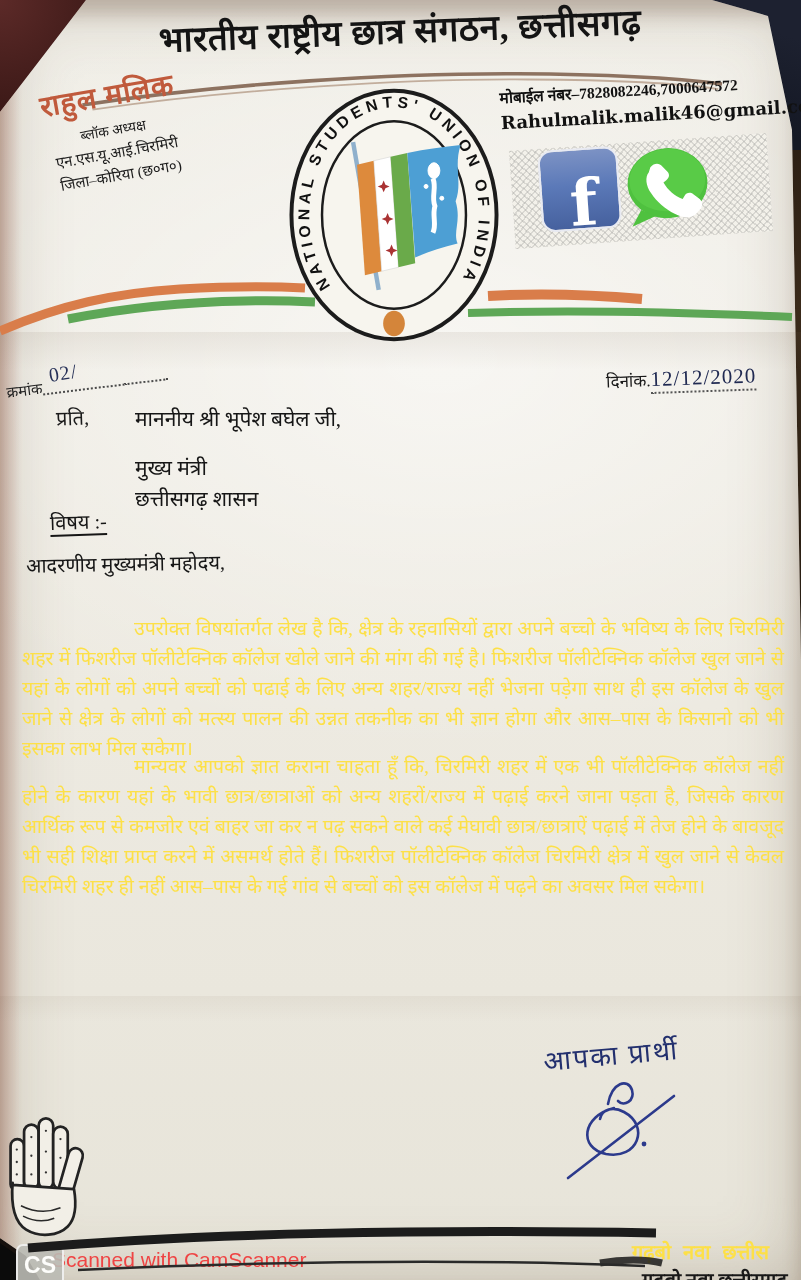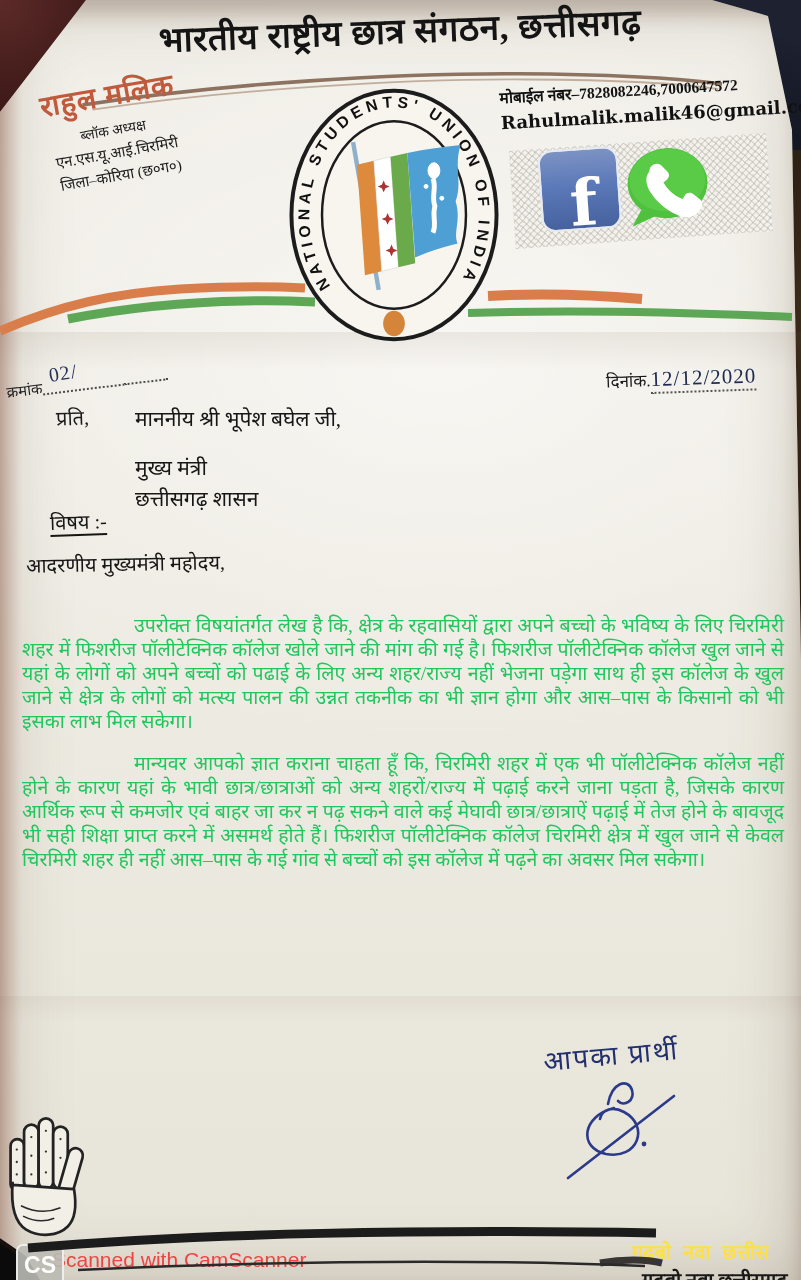--- a/index.html
+++ b/index.html
@@ -58,21 +58,21 @@
   
   .to-label{position:absolute;left:56px;top:404px;font-size:20px;color:#1b1b1b;transform:rotate(-2deg);}
   .rcpt1{position:absolute;left:135px;top:404px;font-size:21px;color:#161616;}
   .rcpt2{position:absolute;left:135px;top:453px;font-size:21px;color:#161616;}
   .rcpt3{position:absolute;left:135px;top:484px;font-size:21px;color:#161616;}
   .subj-label{position:absolute;left:50px;top:508px;font-size:20px;color:#161616;text-decoration:underline;text-underline-offset:5px;transform:rotate(-2deg);}
   .subj-text{position:absolute;left:135px;top:500px;width:655px;font-size:20px;font-weight:bold;color:#141414;
       line-height:34px;text-decoration:underline;text-underline-offset:6px;text-decoration-thickness:1.5px;text-align:justify;}
   .salutation{position:absolute;left:26px;top:550px;font-size:20px;color:#161616;transform:rotate(-1deg);}
   .greeting{position:absolute;left:135px;top:586px;font-size:20px;color:#161616;}
-  .para{position:absolute;left:22px;width:762px;font-size:19.5px;line-height:24px;color:#22c55e;text-align:justify;}
+  .para{position:absolute;left:22px;width:762px;font-size:19.5px;line-height:30px;color:#fde047;text-align:justify;}
   .para1{top:614px;text-indent:112px;}
   .para2{top:752px;text-indent:112px;}
   .para3{top:928px;text-indent:74px;text-decoration:underline;text-underline-offset:6px;text-decoration-thickness:1.5px;}
   .closing{position:absolute;left:543px;top:1036px;font-size:27px;color:#23306e;letter-spacing:2px;transform:rotate(-5deg);}
   .scribble{position:absolute;left:552px;top:1062px;}
   .hand-icon{position:absolute;left:6px;top:1110px;}
   
   .footer-lines{position:absolute;left:0;top:1222px;z-index:6;}
   .slogan1{position:absolute;left:632px;top:1238px;font-size:20px;font-weight:bold;color:#fde047;white-space:nowrap;z-index:5;font-family:Liberation Mono, monospace;}
   .slogan2{position:absolute;left:642px;top:1266px;font-size:20px;font-weight:bold;color:#181818;white-space:nowrap;z-index:5;}

